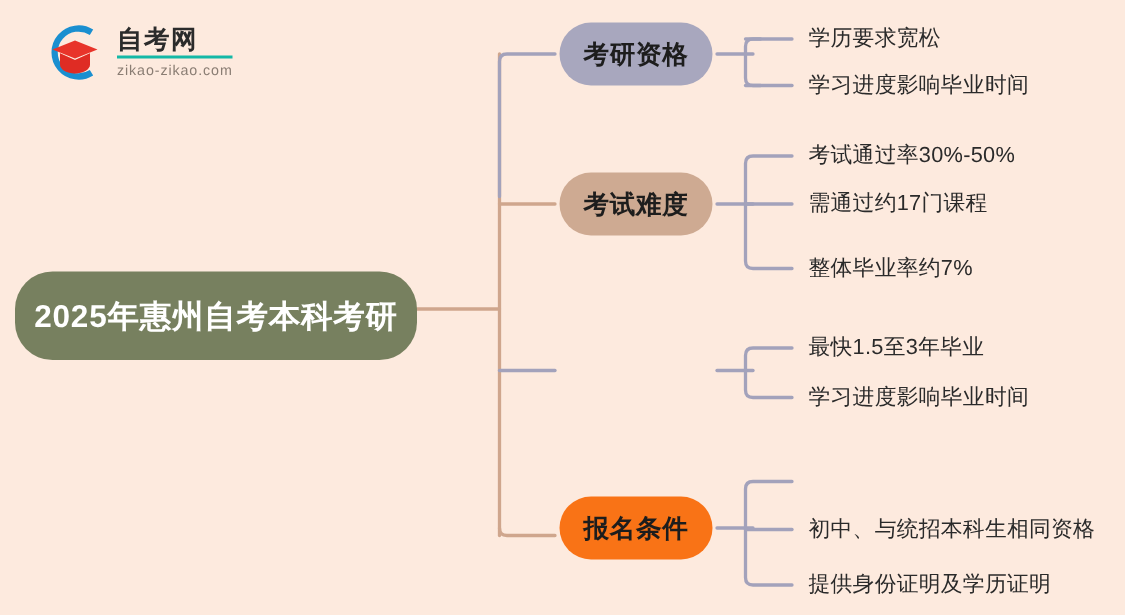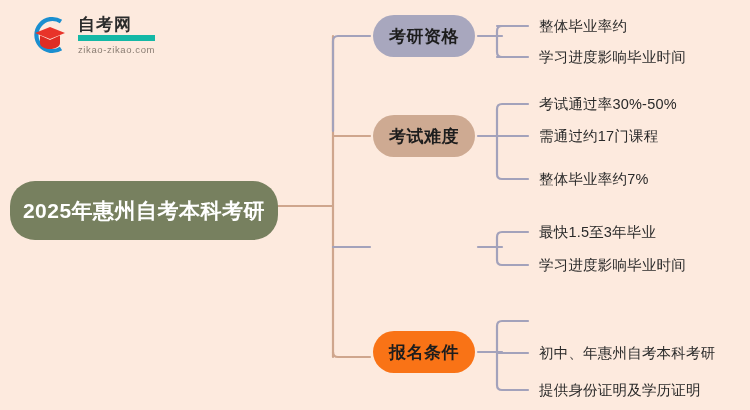--- a/index.html
+++ b/index.html
@@ -48,21 +48,21 @@
     display: flex;
     flex-direction: column;
     justify-content: center;
   }
   #logo-name {
     font-size: 17px;
     font-weight: bold;
     color: #2b2b2b;
     letter-spacing: 1px;
     line-height: 19px;
-    border-bottom: 6px solid #14b8a6;
+    border-bottom: 2px solid #14b8a6;
     padding-bottom: 1px;
   }
   #logo-domain {
     font-size: 9.5px;
     color: #8a7d73;
     letter-spacing: 0.6px;
     line-height: 13px;
     padding-top: 2px;
   }
 
@@ -175,26 +175,26 @@
   <div class="branch-node" style="left:373px; top:15px; background:#a8a7be;">
     <span class="branch-label">考研资格</span>
   </div>
   <div class="branch-node" style="left:373px; top:115px; background:#ceaa92;align-items:center;">
     <span class="branch-label">考试难度</span>
   </div>
   <div class="branch-node" style="left:373px; top:331px; background:#f97316;">
     <span class="branch-label">报名条件</span>
   </div>
 
-  <div class="leaf" style="left:539px; top:18px;">整体毕业率约</div>
+  <div class="leaf" style="left:539px; top:18px;">学历要求宽松</div>
   <div class="leaf" style="left:539px; top:49px;">学习进度影响毕业时间</div>
 
   <div class="leaf" style="left:539px; top:96px;">考试通过率30%-50%</div>
   <div class="leaf" style="left:539px; top:128px;">需通过约17门课程</div>
   <div class="leaf" style="left:539px; top:171px;">整体毕业率约7%</div>
 
   <div class="leaf" style="left:539px; top:224px;">最快1.5至3年毕业</div>
   <div class="leaf" style="left:539px; top:257px;">学习进度影响毕业时间</div>
 
-  <div class="leaf" style="left:539px; top:345px;">初中、年惠州自考本科考研</div>
+  <div class="leaf" style="left:539px; top:345px;">初中、与统招本科生相同资格</div>
   <div class="leaf" style="left:539px; top:382px;">提供身份证明及学历证明</div>
 
 </div>
 
 </body></html>

